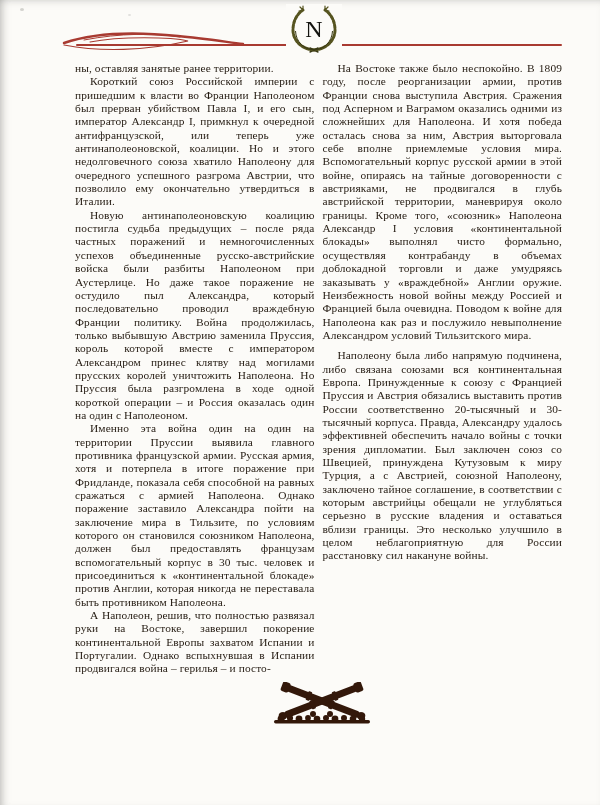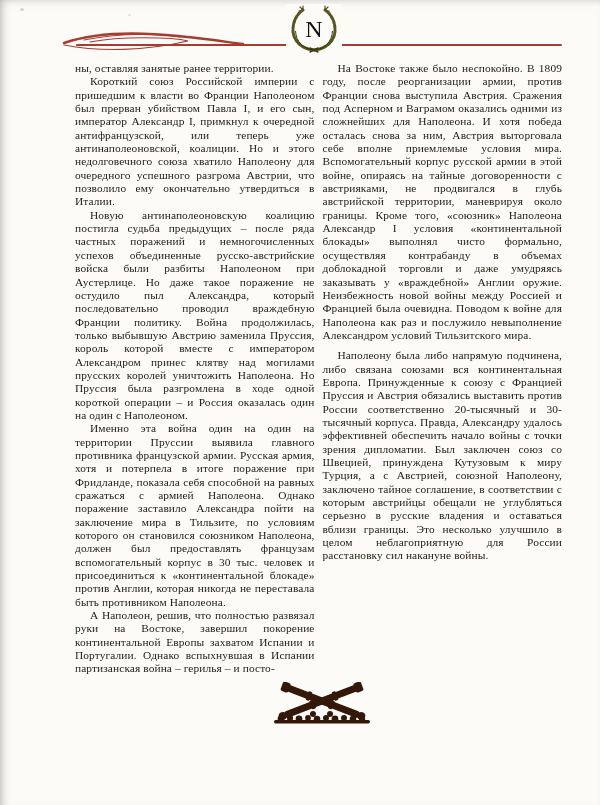--- a/index.html
+++ b/index.html
@@ -86,21 +86,21 @@
       <text x="28" y="33" text-anchor="middle" font-family="Liberation Serif, DejaVu Serif, serif" font-size="24" fill="#141410">N</text>
     </svg>
   </div>
 
   <div class="columns">
     <div class="col" lang="ru">
       <p>ны, оставляя занятые ранее территории.</p>
       <p class="indent">Короткий союз Российской империи с пришедшим к власти во Франции Наполеоном был прерван убийством Павла I, и его сын, император Александр I, примкнул к очередной антифранцузской, или теперь уже антинаполеоновской, коалиции. Но и этого недолговечного союза хватило Наполеону для очередного успешного разгрома Австрии, что позволило ему окончательно утвердиться в Италии.</p>
       <p class="indent">Новую антинаполеоновскую коалицию постигла судьба предыдущих – после ряда частных поражений и немногочисленных успехов объединенные русско-австрийские войска были разбиты Наполеоном при Аустерлице. Но даже такое поражение не остудило пыл Александра, который последовательно проводил враждебную Франции политику. Война продолжилась, только выбывшую Австрию заменила Пруссия, король которой вместе с императором Александром принес клятву над могилами прусских королей уничтожить Наполеона. Но Пруссия была разгромлена в ходе одной короткой операции – и Россия оказалась один на один с Наполеоном.</p>
       <p class="indent">Именно эта война один на один на территории Пруссии выявила главного противника французской армии. Русская армия, хотя и потерпела в итоге поражение при Фридланде, показала себя способной на равных сражаться с армией Наполеона. Однако поражение заставило Александра пойти на заключение мира в Тильзите, по условиям которого он становился союзником Наполеона, должен был предоставлять французам вспомогательный корпус в 30 тыс. человек и присоединиться к «континентальной блокаде» против Англии, которая никогда не переставала быть противником Наполеона.</p>
-      <p class="indent">А Наполеон, решив, что полностью развязал руки на Востоке, завершил покорение континентальной Европы захватом Испании и Португалии. Однако вспыхнувшая в Испании партизанская война – герилья – и посто-</p>
+      <p class="indent">А Наполеон, решив, что полностью развязал руки на Востоке, завершил покорение континентальной Европы захватом Испании и Португалии. Однако вспыхнувшая в Испании продвигался война – герилья – и посто-</p>
     </div>
     <div class="col" lang="ru">
       <p class="indent">На Востоке также было неспокойно. В 1809 году, после реорганизации армии, против Франции снова выступила Австрия. Сражения под Асперном и Ваграмом оказались одними из сложнейших для Наполеона. И хотя победа осталась снова за ним, Австрия выторговала себе вполне приемлемые условия мира. Вспомогательный корпус русской армии в этой войне, опираясь на тайные договоренности с австрияками, не продвигался в глубь австрийской территории, маневрируя около границы. Кроме того, «союзник» Наполеона Александр I условия «континентальной блокады» выполнял чисто формально, осуществляя контрабанду в объемах доблокадной торговли и даже умудряясь заказывать у «враждебной» Англии оружие. Неизбежность новой войны между Россией и Францией была очевидна. Поводом к войне для Наполеона как раз и послужило невыполнение Александром условий Тильзитского мира.</p>
       <p class="indent gap">Наполеону была либо напрямую подчинена, либо связана союзами вся континентальная Европа. Принужденные к союзу с Францией Пруссия и Австрия обязались выставить против России соответственно 20-тысячный и 30-тысячный корпуса. Правда, Александру удалось эффективней обеспечить начало войны с точки зрения дипломатии. Был заключен союз со Швецией, принуждена Кутузовым к миру Турция, а с Австрией, союзной Наполеону, заключено тайное соглашение, в соответствии с которым австрийцы обещали не углубляться серьезно в русские владения и оставаться вблизи границы. Это несколько улучшило в целом неблагоприятную для России расстановку сил накануне войны.</p>
     </div>
   </div>
 
   <svg class="emblem" viewBox="0 0 108 46">
     <g fill="#33180a">
 

